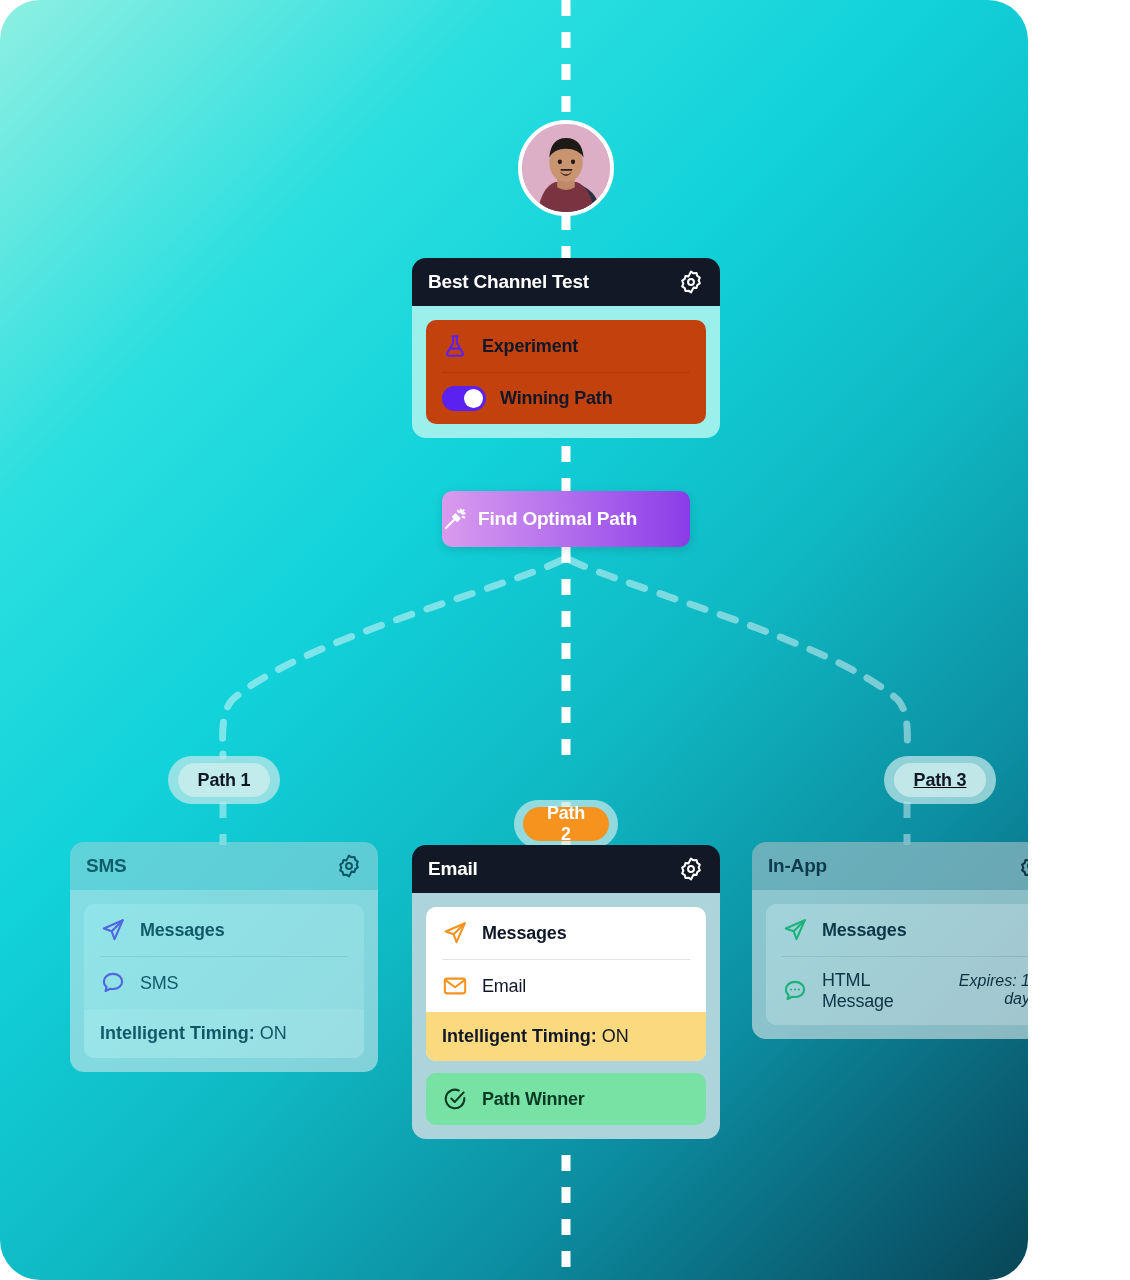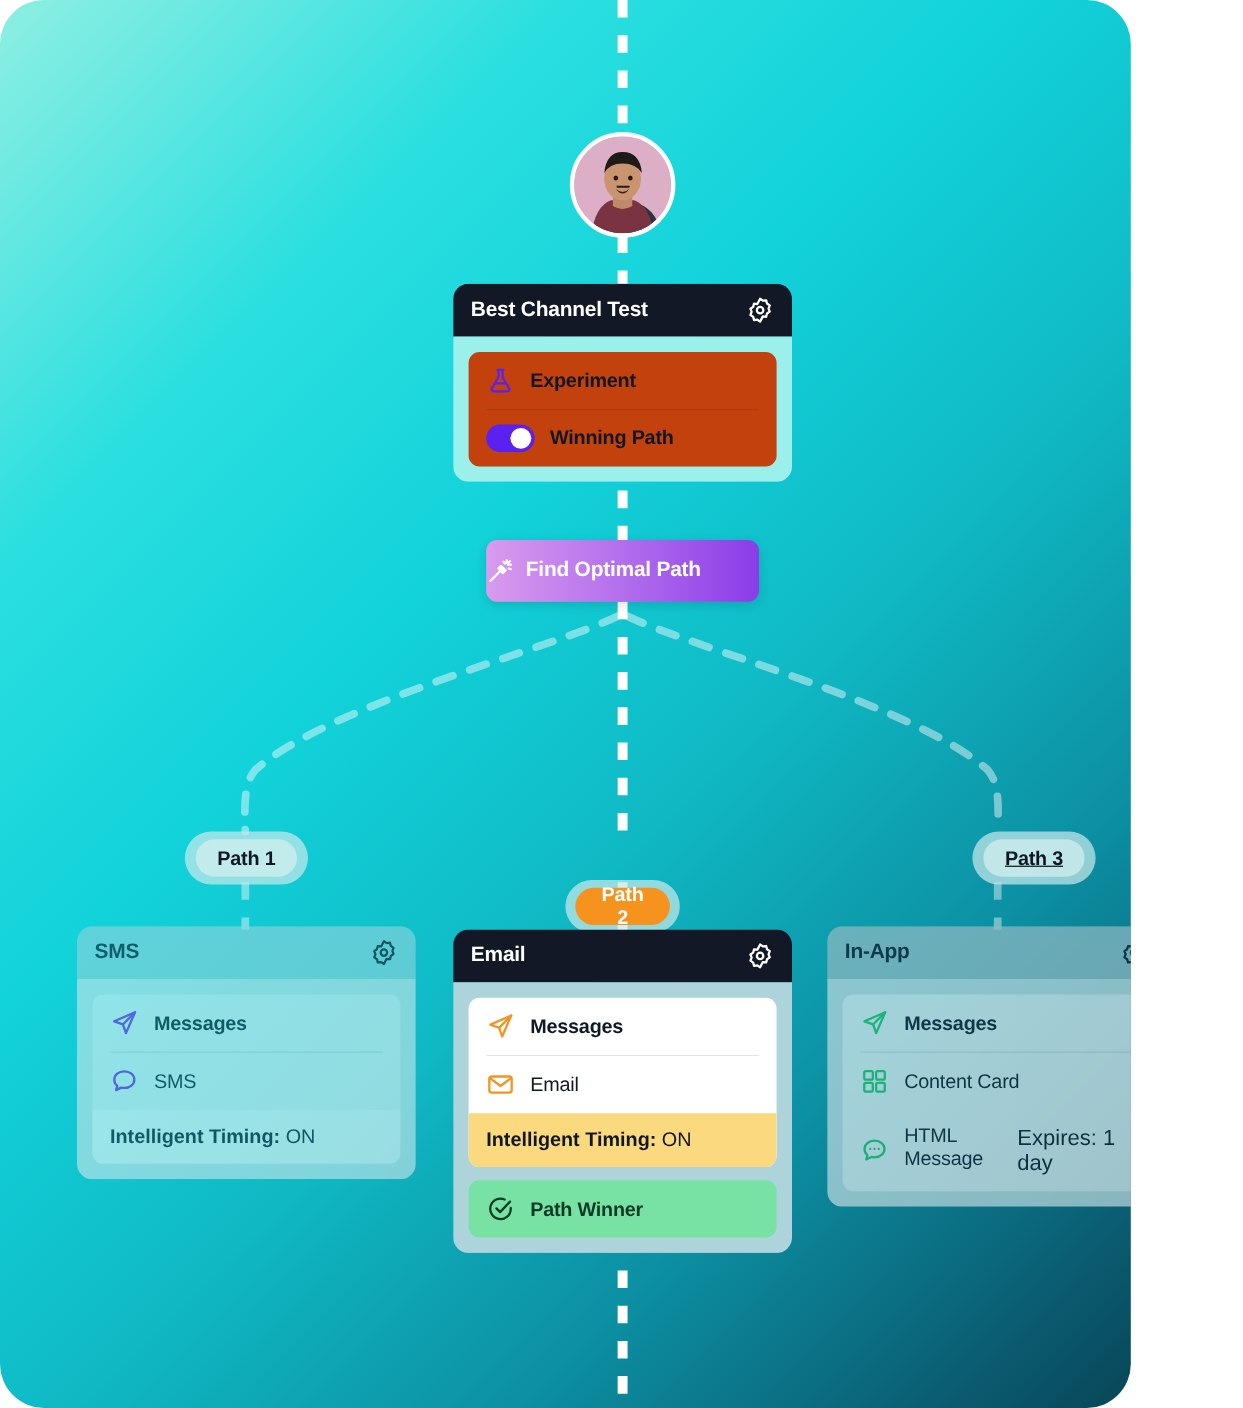--- a/index.html
+++ b/index.html
@@ -106,21 +106,21 @@
     display: flex; align-items: center; gap: 14px; padding: 13px 16px;
   }
   .winner .wl { font-size: 18px; font-weight: bold; color: #0B3B25; letter-spacing: -0.2px; }
 
   
   #inapp { left: 752px; top: 842px; width: 308px; opacity: .72; }
   #inapp .card-head { background: #8EB9C2; }
   #inapp .card-head .title { color: #101828; }
   #inapp .card-body { background: #BCD8DD; }
   #inapp .inner { background: #DCEBEE; }
-  .sub { display: block; font-size: 20px; color: #101828; margin-top: 2px; }
+  .sub { display: block; font-size: 16px; font-style: italic; color: #101828; margin-top: 2px; text-align: right; }
   .stack { display: flex; flex-direction: row; }
 </style>
 </head>
 <body>
 
 <div id="stage">
 
   <svg id="lines" viewBox="0 0 1130 1280">
 
     <line x1="566" y1="0" x2="566" y2="122" stroke="#ffffff" stroke-width="9" stroke-dasharray="16 16"></line>
@@ -306,31 +306,20 @@
             <svg class="ico" viewBox="0 0 24 24" fill="none" stroke="#22C06A" stroke-width="1.9" stroke-linejoin="round" stroke-linecap="round">
               <path d="M21 3L3.5 10.6l7.3 2.6 2.6 7.3z"></path>
               <path d="M10.8 13.2L21 3"></path>
             </svg>
           </span>
           <span class="lbl b">Messages</span>
         </div>
         <div class="divider"></div>
         <div class="row">
           <span>
-            <svg class="ico" viewBox="0 0 24 24" fill="none" stroke="#22C06A" stroke-width="1.9" stroke-linejoin="round">
-              <rect x="3.4" y="3.4" width="7.2" height="7.2" rx="1.2"></rect>
-              <rect x="13.4" y="3.4" width="7.2" height="7.2" rx="1.2"></rect>
-              <rect x="3.4" y="13.4" width="7.2" height="7.2" rx="1.2"></rect>
-              <rect x="13.4" y="13.4" width="7.2" height="7.2" rx="1.2"></rect>
-            </svg>
-          </span>
-          <span class="lbl">Content Card</span>
-        </div>
-        <div class="row">
-          <span>
             <svg class="ico" viewBox="0 0 24 24" fill="none" stroke="#22C06A" stroke-width="1.9" stroke-linejoin="round" stroke-linecap="round">
               <path d="M12 3.6c4.8 0 8.4 3.1 8.4 7s-3.6 7-8.4 7c-.9 0-1.8-.1-2.6-.3l-4.3 2.1 1-3.6c-1.6-1.3-2.5-3.1-2.5-5.2 0-3.9 3.6-7 8.4-7z"></path>
               <circle cx="8.4" cy="10.6" r=".95" fill="#22C06A" stroke="none"></circle>
               <circle cx="12" cy="10.6" r=".95" fill="#22C06A" stroke="none"></circle>
               <circle cx="15.6" cy="10.6" r=".95" fill="#22C06A" stroke="none"></circle>
             </svg>
           </span>
           <span class="stack">
             <span class="lbl">HTML Message</span>
             <span class="sub">Expires: 1 day</span>

